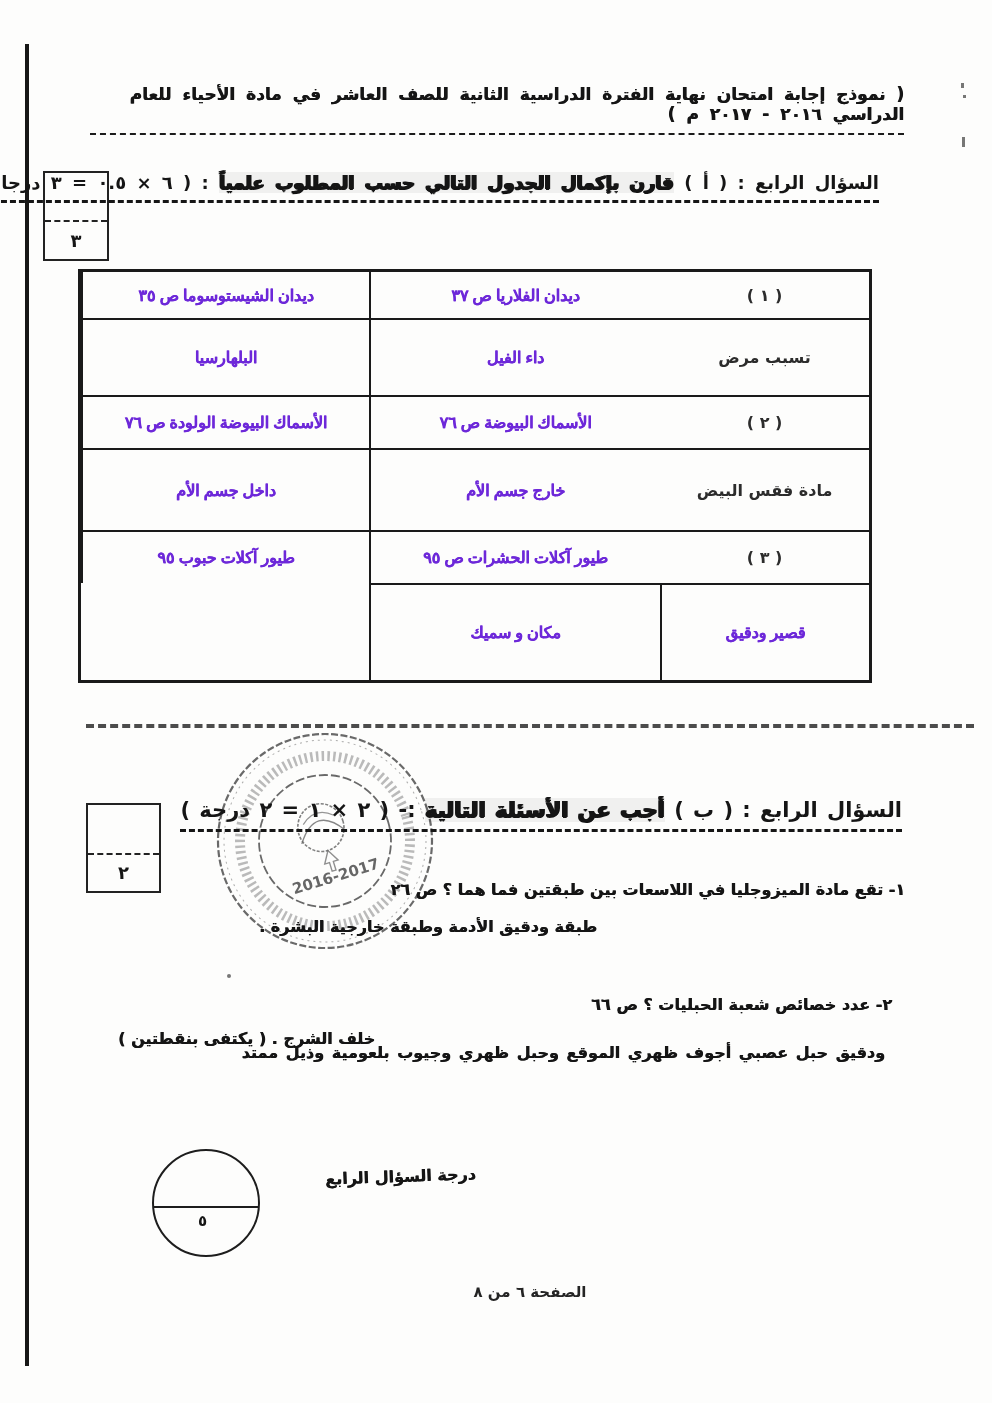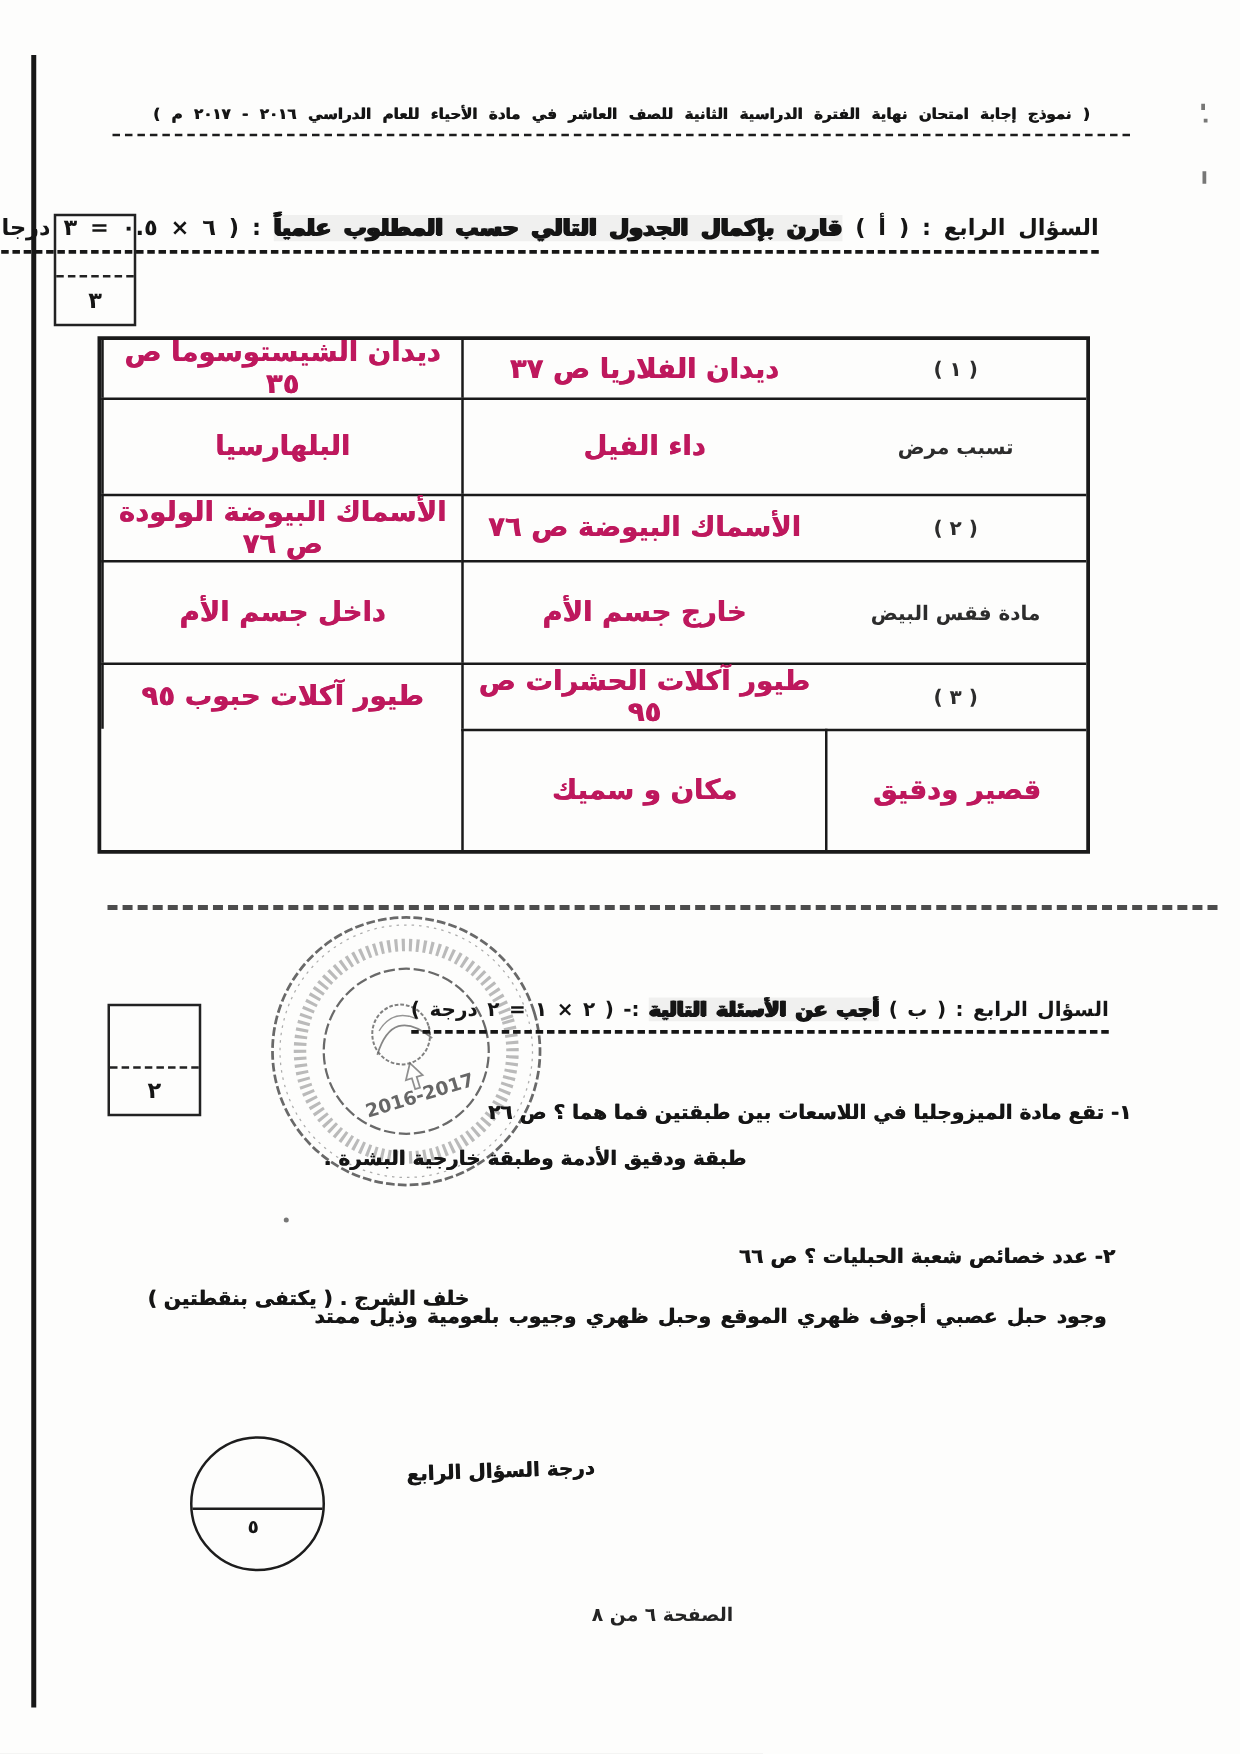--- a/index.html
+++ b/index.html
@@ -17,21 +17,21 @@
   
   .speck{position:absolute;background:#4a4a4a;opacity:.75;}
   .speck.s1{left:961px;top:83px;width:3px;height:5px;}
   .speck.s2{left:963px;top:95px;width:3px;height:3px;}
   .speck.s3{left:962px;top:137px;width:3px;height:10px;}
   .speck.s4{left:227px;top:974px;width:4px;height:4px;border-radius:50%;}
 
   
   .doc-header{
     position:absolute;top:84px;left:90px;right:88px;
-    text-align:center;font-size:12px;font-weight:700;
+    font-size:17px;font-weight:700;
     direction:rtl;word-spacing:5px;
     padding-bottom:9px;border-bottom:2.5px dashed #1c1c1c;
     text-shadow:.6px 0 currentColor;
   }
 
   
   .margin-box{position:absolute;border:2.5px solid #222;background:transparent;}
   .margin-box .mb-top{border-bottom:2.5px dashed #222;}
   .margin-box .mb-bottom{display:flex;align-items:center;justify-content:center;font-size:18px;font-weight:700;}
   .box-a{left:43px;top:171px;width:62px;height:86px;}
@@ -42,38 +42,38 @@
   .box-b .mb-bottom{height:35px;}
 
   
   .heading{
     position:absolute;direction:rtl;font-weight:700;
     border-bottom:3px dashed #161616;padding-bottom:7px;
     white-space:nowrap;z-index:3;
   }
   .heading .emph{text-shadow:1px 0 currentColor,-1px 0 currentColor,0 .5px currentColor;background:rgba(0,0,0,.05);}
   .heading-a{top:172px;right:113px;font-size:18px;word-spacing:4px;}
-  .heading-b{top:798px;right:105px;font-size:16px;word-spacing:2px;}
+  .heading-b{top:798px;right:90px;font-size:21px;word-spacing:2px;}
 
   
   .cmp-table{
     position:absolute;left:78px;top:269px;
     display:grid;direction:rtl;
     grid-template-columns:209px 291px 288px;
     grid-template-rows:46px 77px 53px 82px 53px 97px;
     border:3px solid #1a1a1a;
   }
   .cmp-cell{
     display:flex;align-items:center;justify-content:center;
     text-align:center;direction:rtl;padding:2px 6px;
   }
   .cmp-cell.bt{border-top:2.5px solid #1a1a1a;}
   .cmp-cell.bl{border-left:2.5px solid #1a1a1a;}
   .cmp-cell.lbl{font-weight:700;font-size:16px;color:#2c2c2c;}
-  .cmp-cell.dat{font-weight:700;font-size:22px;color:#be185d;text-shadow:.5px 0 currentColor;}
+  .cmp-cell.dat{font-weight:700;font-size:16px;color:#6d28d9;text-shadow:.5px 0 currentColor;font-family:Liberation Serif, serif;}
 
   
   .divider{position:absolute;top:724px;left:86px;width:888px;border-top:4px dashed #2e2e2e;opacity:.85;}
 
   
   .stamp{position:absolute;left:205px;top:731px;width:240px;height:225px;opacity:.8;z-index:1;}
 
   
   .qline{position:absolute;direction:rtl;font-size:16px;font-weight:700;white-space:nowrap;z-index:2;text-shadow:.5px 0 currentColor;}
   .q1{top:880px;right:87px;}
@@ -164,21 +164,21 @@
   <div class="heading heading-b">
     <span>السؤال الرابع : ( ب )</span>
     <span class="emph">أجب عن الأسئلة التالية</span>
     <span>:- ( ٢ × ١ = ٢ درجة )</span>
   </div>
 
   <div class="qline q1">١- تقع مادة الميزوجليا في اللاسعات بين طبقتين فما هما ؟ ص ٢٦</div>
   <div class="qline a1">طبقة ودقيق الأدمة وطبقة خارجية البشرة .</div>
 
   <div class="qline q2">٢- عدد خصائص شعبة الحبليات ؟ ص ٦٦</div>
-  <div class="qline a2l1">وجود حبل عصبي أجوف ظهري الموقع وحبل ظهري وجيوب بلعومية وذيل ممتد</div>
+  <div class="qline a2l1">ودقيق حبل عصبي أجوف ظهري الموقع وحبل ظهري وجيوب بلعومية وذيل ممتد</div>
   <div class="qline a2l2">خلف الشرج . ( يكتفى بنقطتين )</div>
 
   <div class="score-circle">
     <div class="score-line"></div>
     <div class="score-value">٥</div>
   </div>
   <div class="score-label">درجة السؤال الرابع</div>
 
   <div class="footer">الصفحة ٦ من ٨</div>
 

